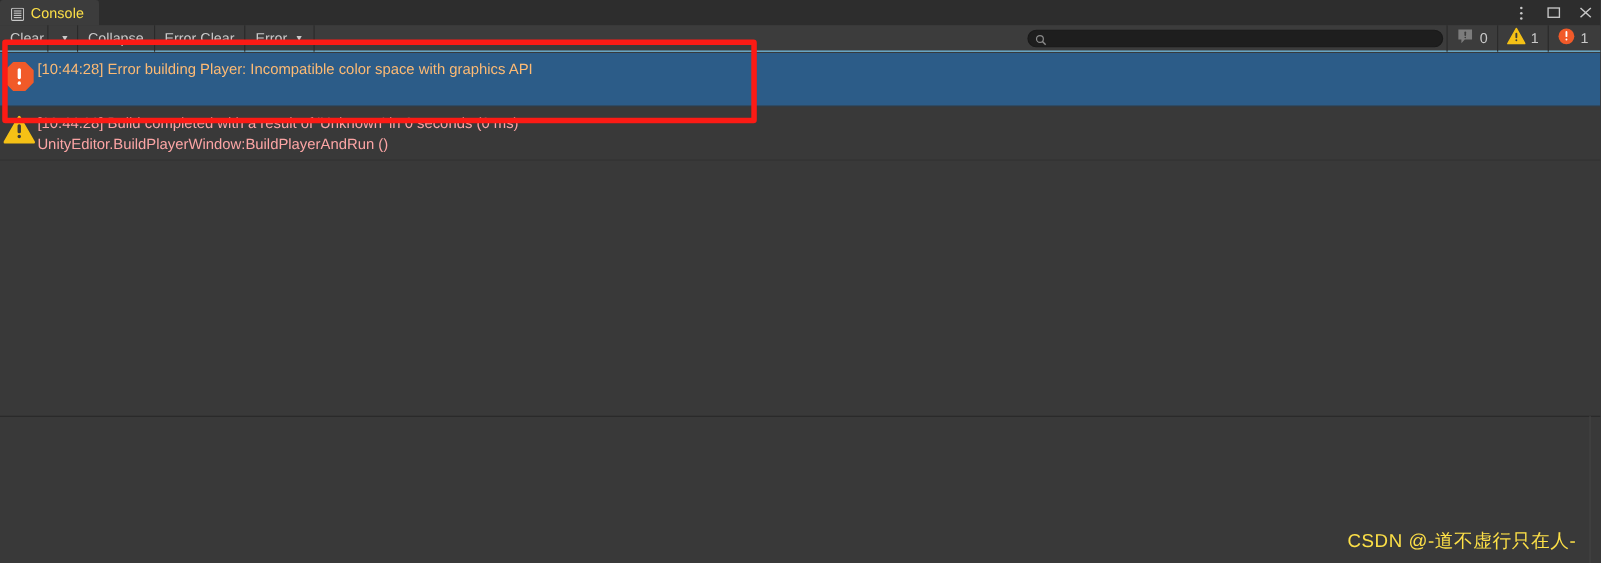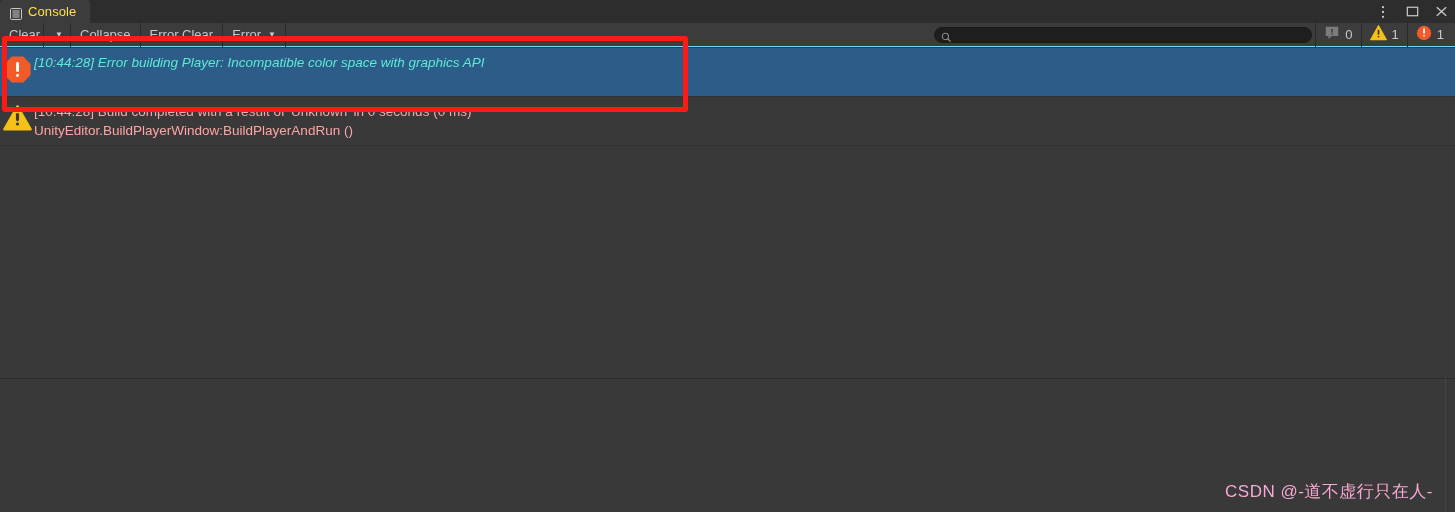--- a/index.html
+++ b/index.html
@@ -178,21 +178,21 @@
     min-width: 0;
   }
   .logline {
     font-size: 13.5px;
     line-height: 19px;
     color: #fca5a5;
     white-space: nowrap;
     overflow: hidden;
     text-overflow: ellipsis;
   }
-  .logrow.selected .logline { color: #5eead4; font-style: italic; }
+  .logrow.selected .logline { color: #fdba74; }
 
   
   .detailpane {
     position: absolute;
     left: 0; top: 378px;
     width: 1455px;
     height: 134px;
     background: #393939;
     border-top: 1px solid #2a2a2a;
   }
@@ -201,21 +201,21 @@
     right: 9px; top: 378px;
     width: 1px; height: 134px;
     background: #454545;
   }
 
   .watermark {
     position: absolute;
     right: 22px;
     bottom: 9px;
     font-size: 17px;
-    color: #f9a8d4;
+    color: #fde047;
     letter-spacing: 0.5px;
     white-space: nowrap;
   }
 
   
   .annot-box {
     position: absolute;
     left: 2px;
     top: 36px;
     width: 686px;

